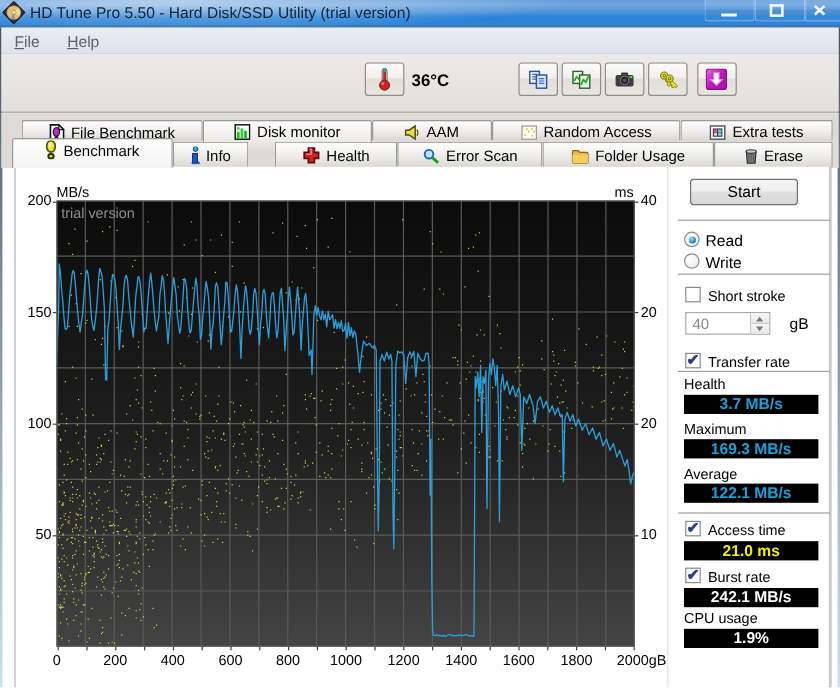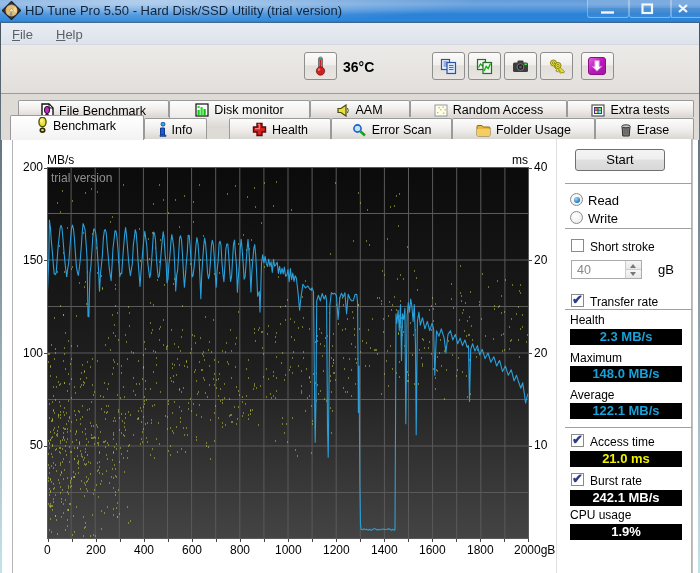--- a/index.html
+++ b/index.html
@@ -273,23 +273,23 @@
 <span style="position:absolute;right:5px;top:2.5px;width:0;height:0;border-left:3.5px solid transparent;border-right:3.5px solid transparent;border-bottom:4px solid #777"></span>
 <span style="position:absolute;right:5px;bottom:2.5px;width:0;height:0;border-left:3.5px solid transparent;border-right:3.5px solid transparent;border-top:4px solid #777"></span>
 </div>
 <div class="lbl" style="left:658px;top:262px;font-size:13px">gB</div>
 <div class="cb" style="left:571px;top:294px">
     <span class="chk">✔</span>
   </div>
 <div class="lbl" style="left:590px;top:295px;font-size:12px">Transfer rate</div>
 <div class="hline" style="left:565px;top:309px;width:127px"></div>
 <div class="lbl" style="left:570px;top:313px;font-size:12px">Health</div>
-<div class="vbox" style="top:329px;color:#18a0d8">2.3 MB/s</div>
+<div class="vbox" style="top:329px;color:#18a0d8">3.7 MB/s</div>
 <div class="lbl" style="left:570px;top:351px;font-size:12px">Maximum</div>
-<div class="vbox" style="top:366px;color:#18a0d8">148.0 MB/s</div>
+<div class="vbox" style="top:366px;color:#18a0d8">169.3 MB/s</div>
 <div class="lbl" style="left:570px;top:388px;font-size:12px">Average</div>
 <div class="vbox" style="top:403px;color:#18a0d8">122.1 MB/s</div>
 <div class="hline" style="left:565px;top:427px;width:127px"></div>
 <div class="cb" style="left:571px;top:434px">
     <span class="chk">✔</span>
   </div>
 <div class="lbl" style="left:590px;top:435px;font-size:12px">Access time</div>
 <div class="vbox" style="top:451px;color:#f0f000">21.0 ms</div>
 <div class="cb" style="left:571px;top:473px">
     <span class="chk">✔</span>

